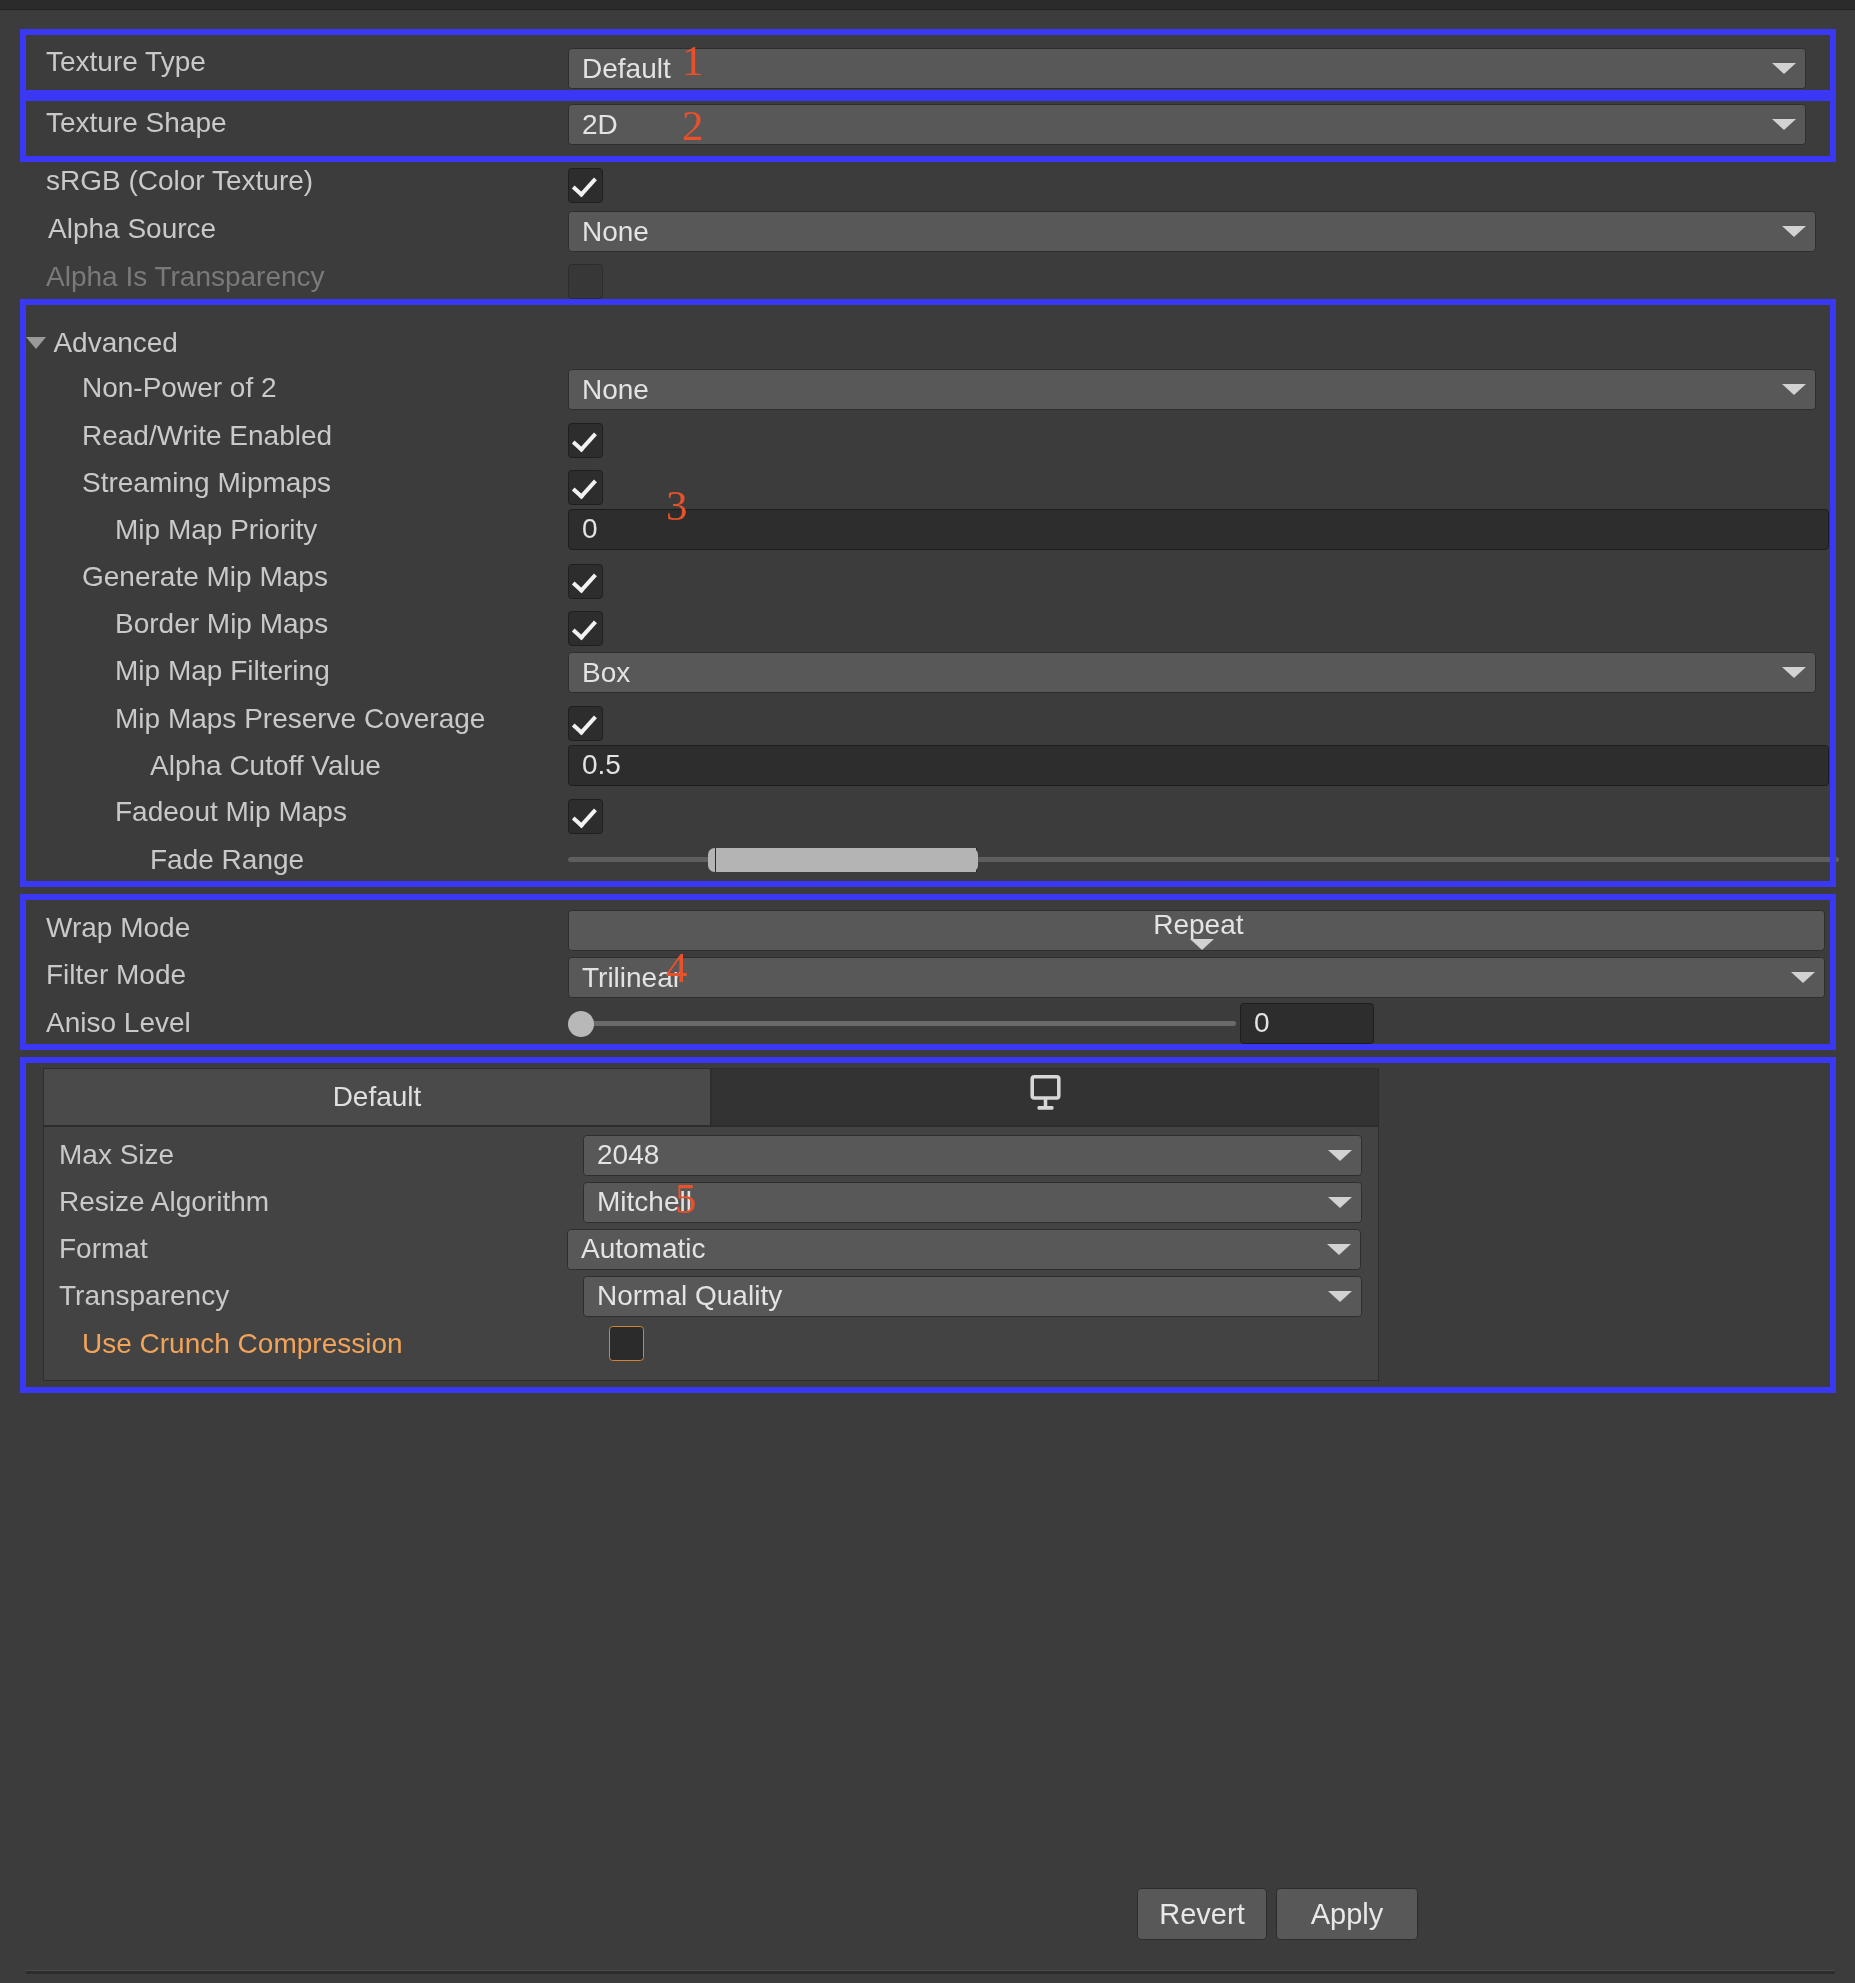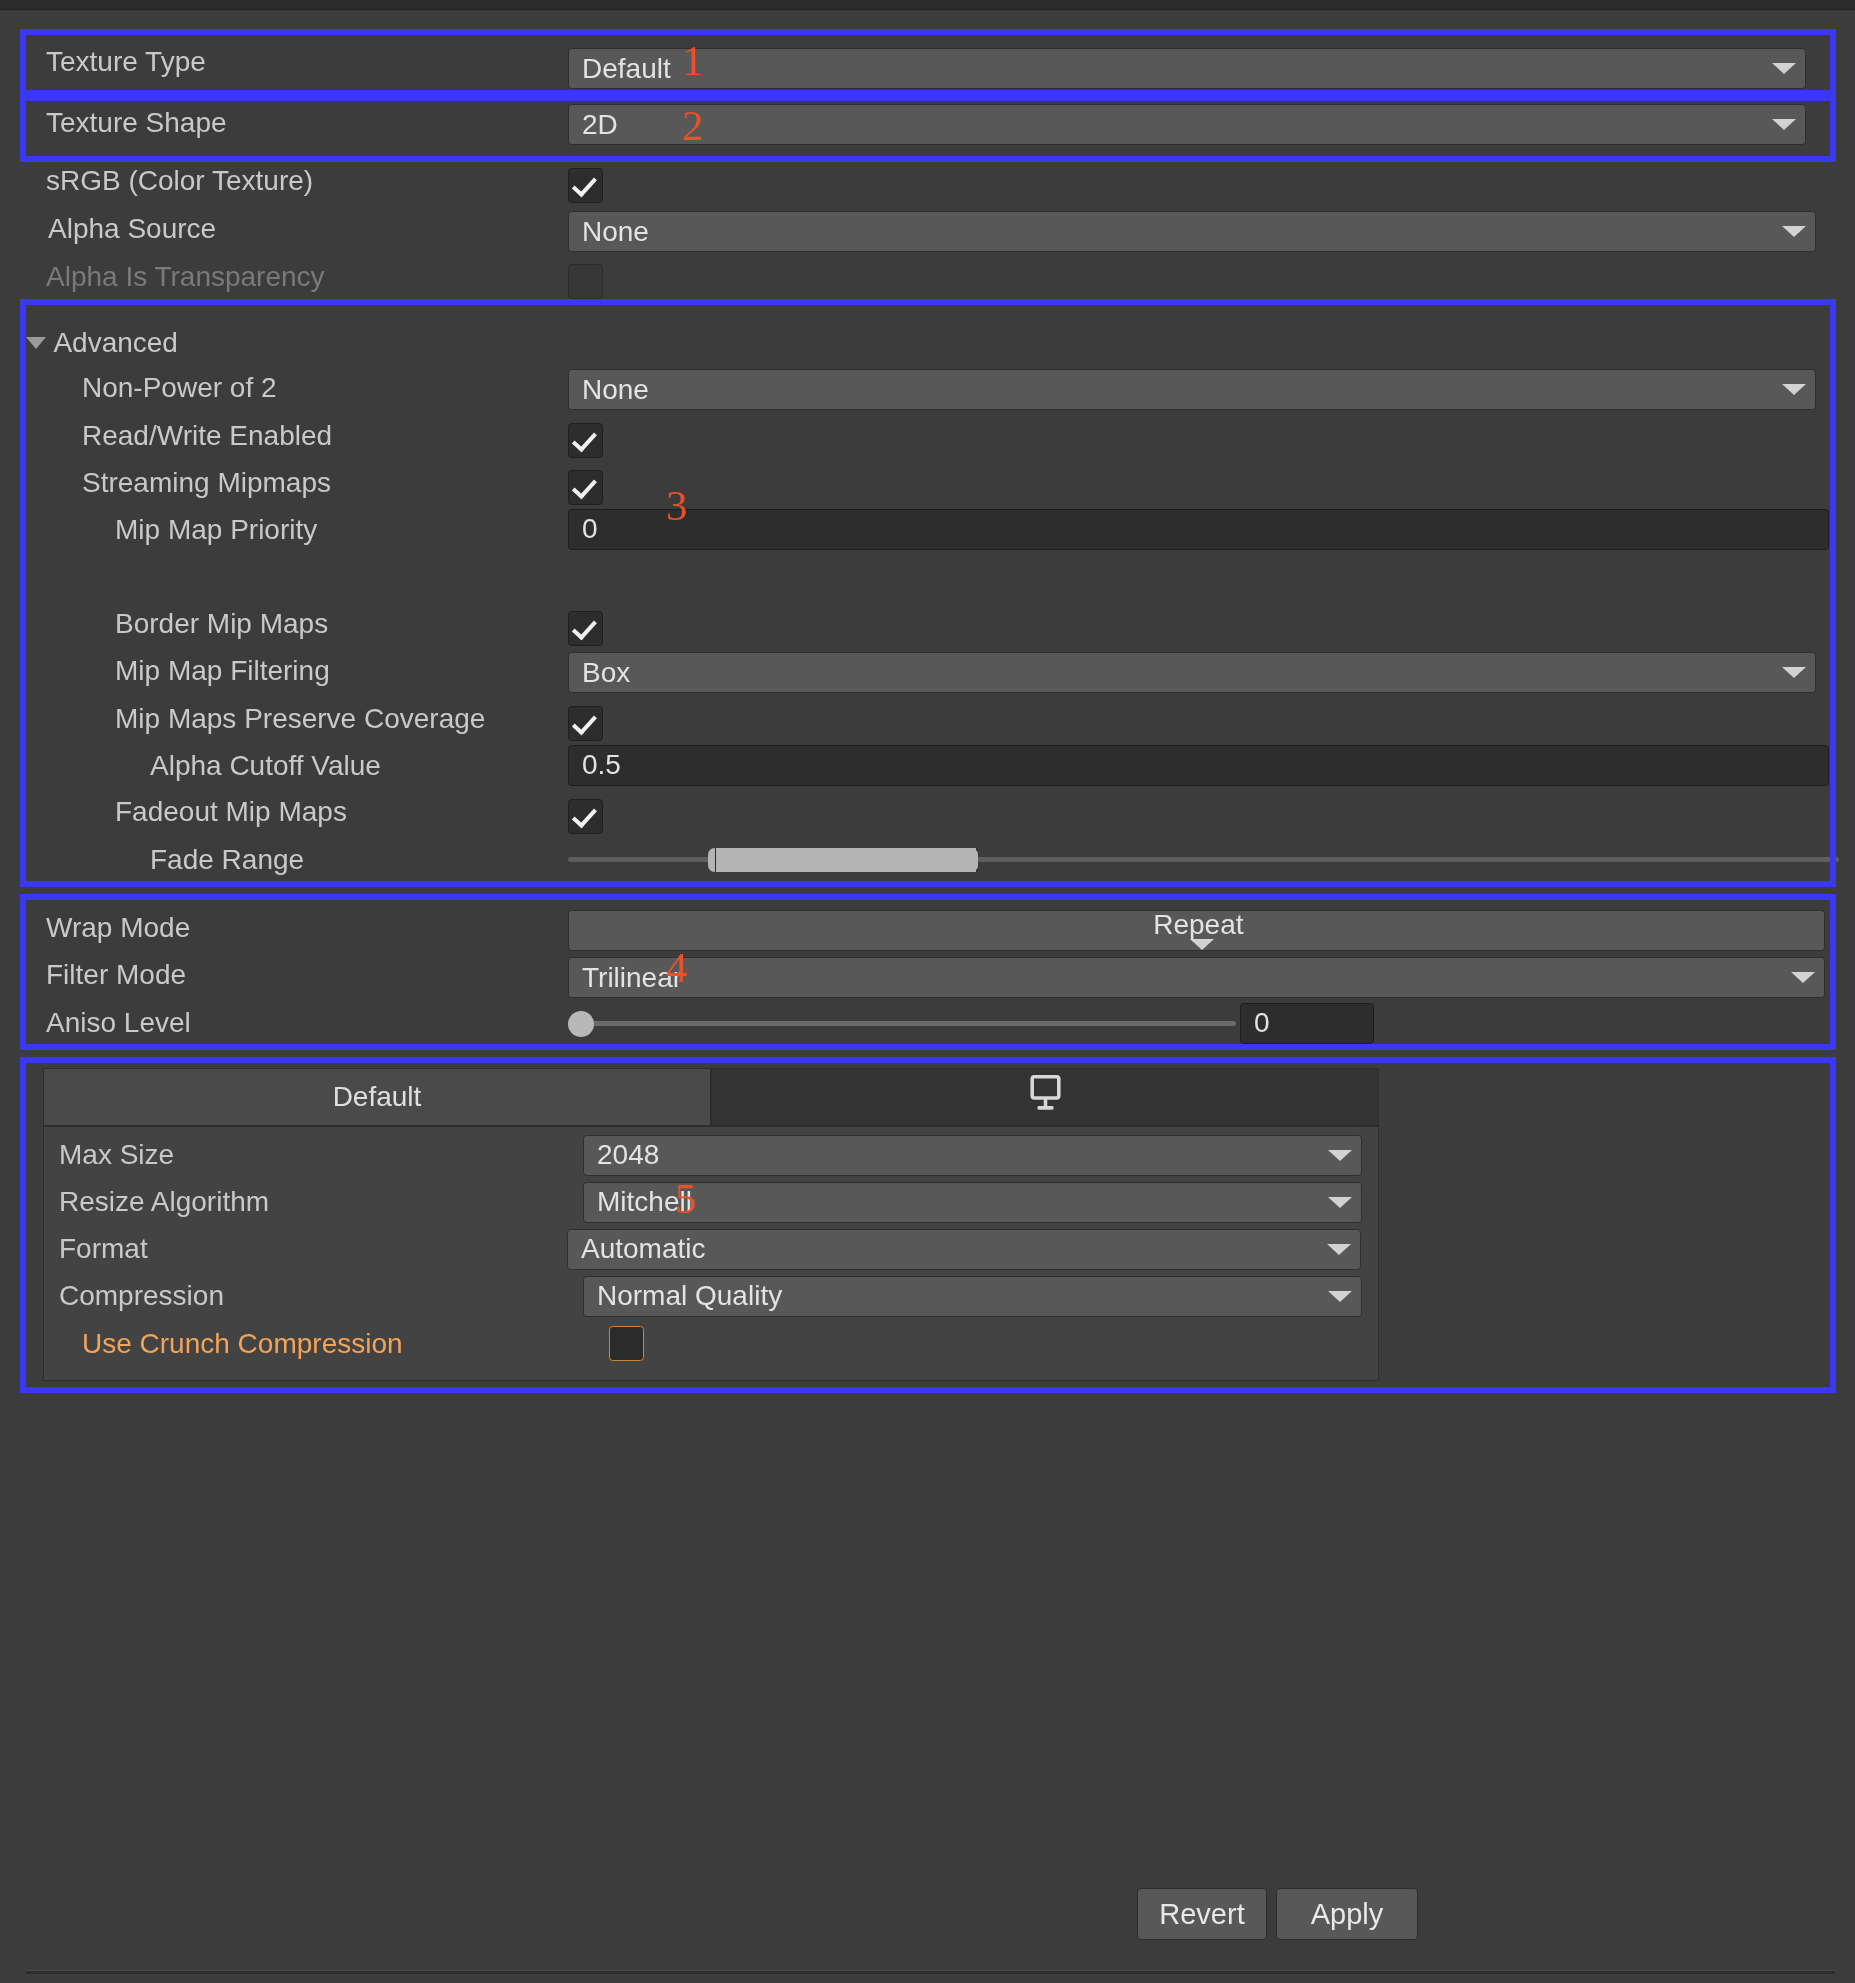--- a/index.html
+++ b/index.html
@@ -307,20 +307,24 @@
     <div class="field checkbox checked" style="top:4.6px;"></div>
   </div>
 
   <div class="row" style="top:496px;">
     <div class="label" style="position:absolute;left:115px;">Mip Map Priority</div>
     <div class="field numfield" style="top:1.9px;width:1261px;">
       <span>0</span>
     </div>
   </div>
 
+  <div class="row" style="top:543px;">
+    <div class="label" style="position:absolute;left:82px;">Generate Mip Maps</div>
+    <div class="field checkbox checked" style="top:4.6px;"></div>
+  </div>
 
   <div class="row" style="top:590px;">
     <div class="label" style="position:absolute;left:115px;">Border Mip Maps</div>
     <div class="field checkbox checked" style="top:4.6px;"></div>
   </div>
 
   <div class="row" style="top:637px;">
     <div class="label" style="position:absolute;left:115px;">Mip Map Filtering</div>
     <div class="field dropdown" style="top:1.9px;width:1248px;">
       <span class="dd-text">Box</span>
@@ -417,21 +421,21 @@
 
   <div class="row" style="top:1215px;">
     <div class="label" style="position:absolute;left:59px;">Format</div>
     <div class="dropdown" style="position:absolute;left:567px;top:2.8px;width:794px;">
       <span class="dd-text">Automatic</span>
       <span class="dd-arrow"></span>
     </div>
   </div>
 
   <div class="row" style="top:1262px;">
-    <div class="label" style="position:absolute;left:59px;">Compression</div>
+    <div class="label" style="position:absolute;left:59px;">Transparency</div>
     <div class="dropdown" style="position:absolute;left:583px;top:2.8px;width:779px;">
       <span class="dd-text">Normal Quality</span>
       <span class="dd-arrow"></span>
     </div>
   </div>
 
   <div class="row" style="top:1310px;margin-left:26px;">
     <div class="label warn" style="position:absolute;left:56px;">Use Crunch Compression</div>
     <div class="checkbox orange" style="position:absolute;left:583px;top:4.6px;"></div>
   </div>

